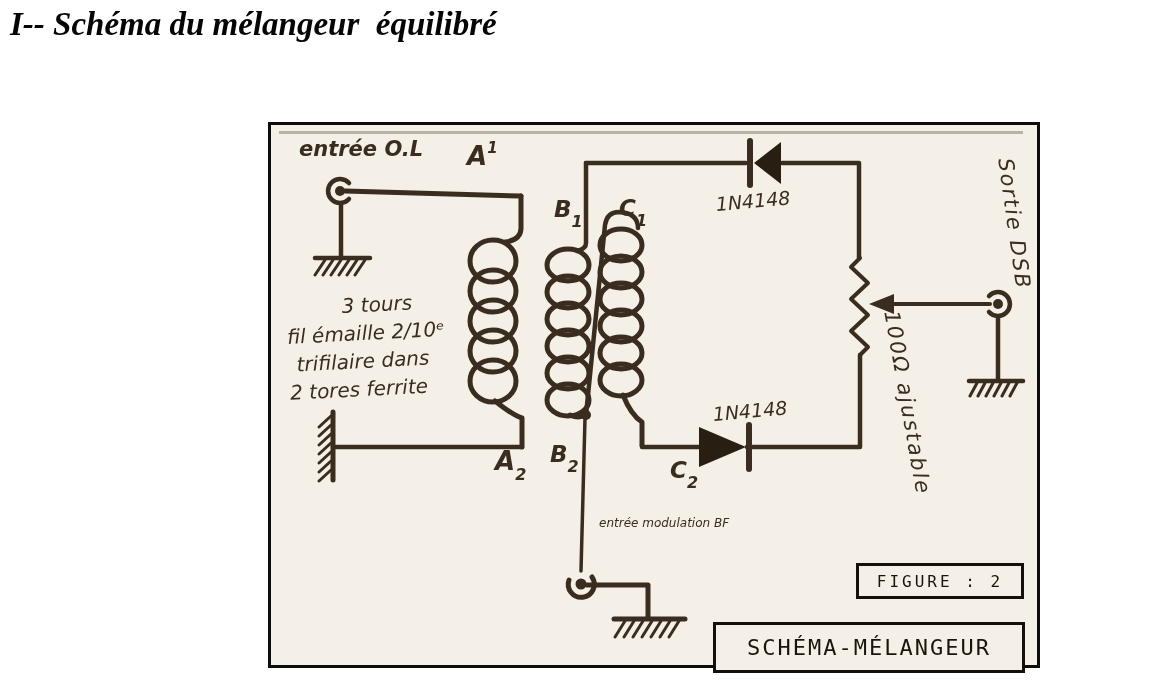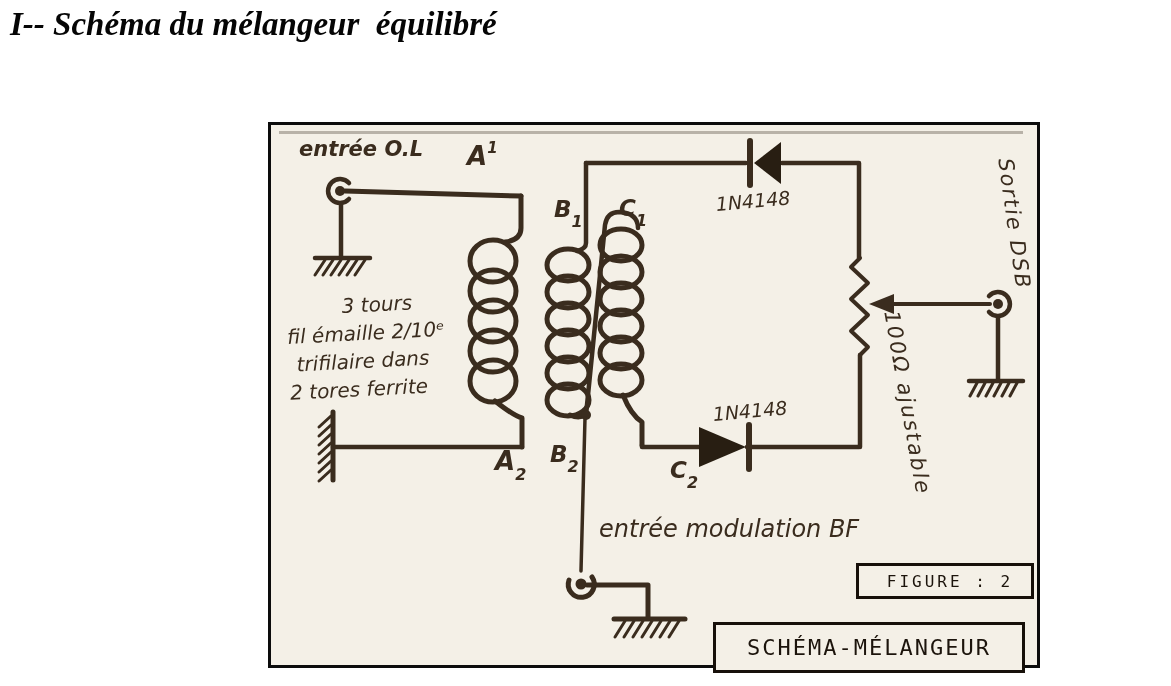--- a/index.html
+++ b/index.html
@@ -153,22 +153,22 @@
       <div>2 tores ferrite</div>
     </div>
 
     <div class="hand rot" style="left:444px;top:70px;font-size:19px;transform:rotate(-5deg);">1N4148</div>
     <div class="hand rot" style="left:441px;top:280px;font-size:19px;transform:rotate(-5deg);">1N4148</div>
 
     <div class="hand rot" style="left:630px;top:184px;font-size:21px;letter-spacing:2px;transform:rotate(80deg);">100Ω ajustable</div>
 
     <div class="hand rot" style="left:744px;top:32px;font-size:21px;letter-spacing:2px;transform:rotate(82deg);">Sortie DSB</div>
 
-    <div class="hand" style="left:328px;top:392px;font-size:24px;">entrée modulation BF</div>
+    <div class="hand" style="left:328px;top:392px;font-size:12px;">entrée modulation BF</div>
 
-    <div class="boxlbl" style="left:585px;top:438px;width:162px;height:30px;font-size:16px;letter-spacing:3px;padding-left:10px;">
+    <div class="boxlbl" style="left:585px;top:438px;width:162px;height:30px;font-size:16px;letter-spacing:3px;">
       <span>FIGURE : 2</span>
     </div>
     <div class="boxlbl" style="left:442px;top:497px;width:306px;height:45px;font-size:22px;letter-spacing:2px;">
       <span>SCHÉMA-MÉLANGEUR</span>
     </div>
   </div>
 </div>
 
 </body></html>

